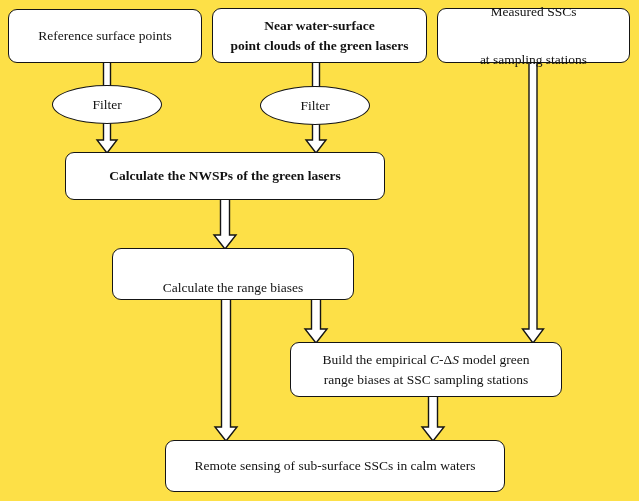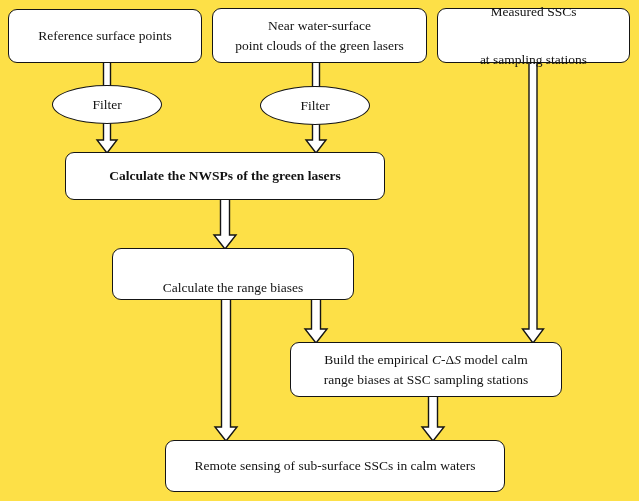--- a/index.html
+++ b/index.html
@@ -31,21 +31,21 @@
       <path d="M221.5,299 L221.5,427 L215,427 L226,441 L237,427 L230.5,427 L230.5,299 Z" fill="#ffffff" stroke="#151515" stroke-width="1.4" stroke-linejoin="miter"></path>
       <path d="M311.5,299 L311.5,329 L305,329 L316,343 L327,329 L320.5,329 L320.5,299 Z" fill="#ffffff" stroke="#151515" stroke-width="1.4" stroke-linejoin="miter"></path>
       <path d="M529,62 L529,329 L522.5,329 L533,343 L543.5,329 L537,329 L537,62 Z" fill="#ffffff" stroke="#151515" stroke-width="1.4" stroke-linejoin="miter"></path>
       <path d="M428.5,396 L428.5,427 L422,427 L433,441 L444,427 L437.5,427 L437.5,396 Z" fill="#ffffff" stroke="#151515" stroke-width="1.4" stroke-linejoin="miter"></path>
     </svg>
 
   <div class="node" style="left:8px;top:9px;width:194px;height:54px;">
     <span>Reference surface points</span>
   </div>
 
-  <div class="node" style="left:212px;top:8px;width:215px;height:55px;">
+  <div class="node" style="left:212px;top:8px;width:215px;height:55px;font-weight:bold;">
     <span>Near water-surface</span>
     <span>point clouds of the green lasers</span>
   </div>
 
   <div class="node" style="left:437px;top:8px;width:193px;height:55px;gap:28px;">
     <span>Measured SSCs</span>
     <span>at sampling stations</span>
   </div>
 
   <div class="node ellipse" style="left:52px;top:85px;width:110px;height:39px;">
@@ -58,21 +58,21 @@
 
   <div class="node" style="left:65px;top:152px;width:320px;height:48px;font-weight:bold;">
     <span>Calculate the NWSPs of the green lasers</span>
   </div>
 
   <div class="node" style="left:112px;top:248px;width:242px;height:52px;justify-content:flex-end;">
     <span>Calculate the range biases</span>
   </div>
 
   <div class="node" style="left:290px;top:342px;width:272px;height:55px;">
-    <span><span>Build the empirical </span><span class="it">C</span><span>-Δ</span><span class="it">S</span><span> model calm</span></span>
+    <span><span>Build the empirical </span><span class="it">C</span><span>-Δ</span><span class="it">S</span><span> model green</span></span>
     <span>range biases at SSC sampling stations</span>
   </div>
 
   <div class="node" style="left:165px;top:440px;width:340px;height:52px;">
     <span>Remote sensing of sub-surface SSCs in calm waters</span>
   </div>
 
 </div>
 
 </body></html>

